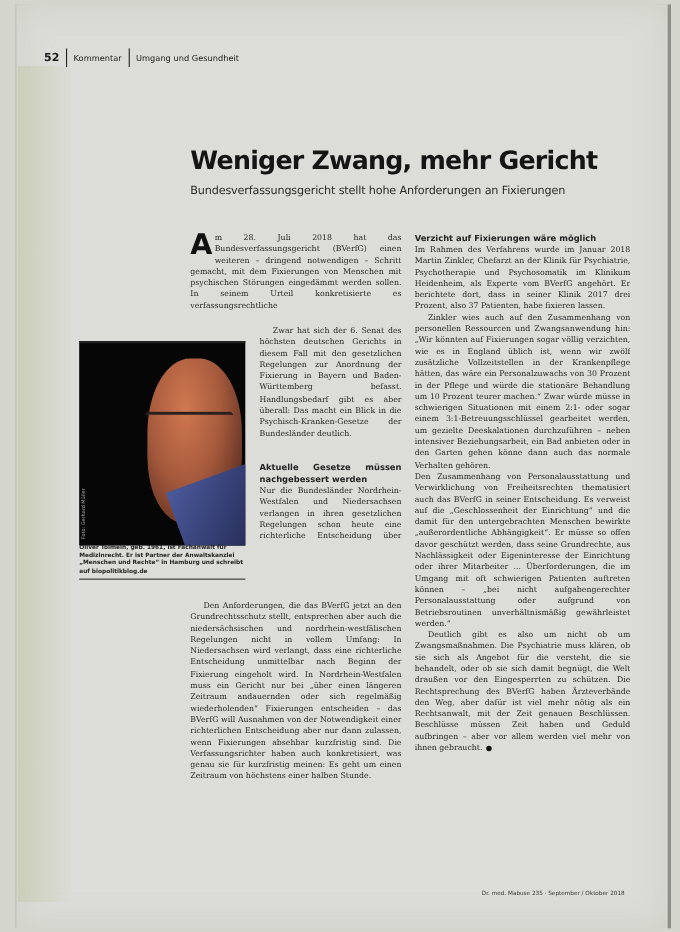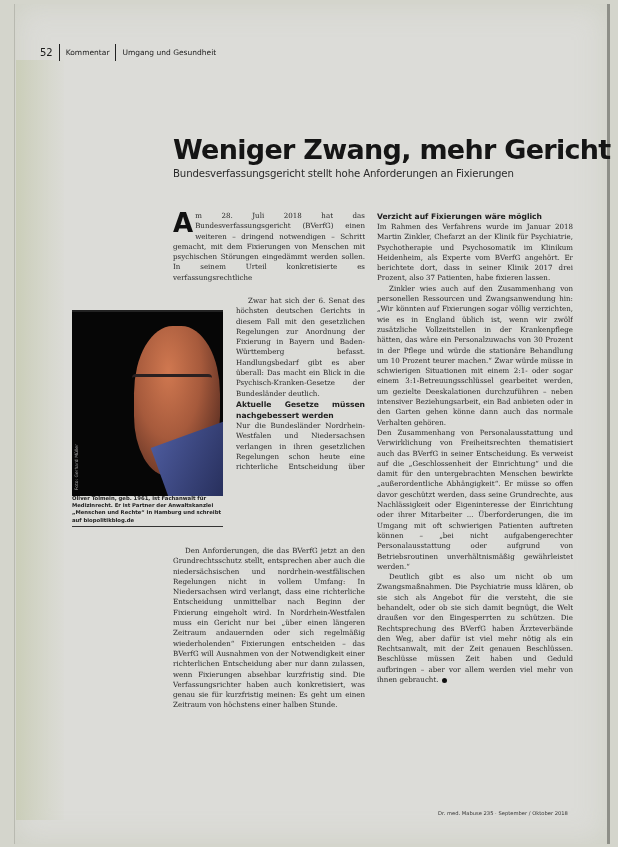--- a/index.html
+++ b/index.html
@@ -19,26 +19,26 @@
     }
     .gutter-shade {
       position: absolute; left: 16px; top: 60px; width: 48px; height: 760px;
       background: linear-gradient(90deg, rgba(195,200,170,0.6), rgba(210,212,195,0.1));
     }
     .runhead {
       position: absolute; left: 40px; top: 44px; height: 16px;
       display: flex; align-items: center; gap: 6px;
       font-family: "DejaVu Sans", sans-serif; font-size: 7.5px;
     }
-    .runhead .num { font-weight: normal; font-size: 10px; }
+    .runhead .num { font-weight: bold; font-size: 10px; }
     .runhead .bar { width: 1px; height: 17px; background: #222; }
     .title {
       position: absolute; left: 173px; top: 134px;
       font-family: "DejaVu Sans", sans-serif; font-weight: bold;
-      font-size: 27px; letter-spacing: -0.7px; color: #151515;
+      font-size: 23px; letter-spacing: -0.7px; color: #151515;
       white-space: nowrap;
     }
     .subtitle {
       position: absolute; left: 173px; top: 168px;
       font-family: "DejaVu Sans", sans-serif; font-size: 10.2px; color: #2a2a2a;
       white-space: nowrap; letter-spacing: -0.15px; text-align: center;
     }
     .col {
       position: absolute; font-size: 7.1px; line-height: 10.3px;
       text-align: justify; color: #262626;
@@ -107,21 +107,21 @@
 
 <div class="title">Weniger Zwang, mehr Gericht</div>
 <div class="subtitle">Bundesverfassungsgericht stellt hohe Anforderungen an Fixierungen</div>
 
 <div class="col" style="left:173px; top:211px; width:192px;">
   <p><span class="dropcap">A</span><span>m 28. Juli 2018 hat das Bundesverfassungsgericht (BVerfG) einen weiteren – dringend notwendigen – Schritt gemacht, mit dem Fixierungen von Menschen mit psychischen Störungen eingedämmt werden sollen. In seinem Urteil konkretisierte es verfassungsrechtliche</span></p>
 </div>
 
 <div class="col" style="left:236px; top:296px; width:129px;">
   <p class="ind">Zwar hat sich der 6. Senat des höchsten deutschen Gerichts in diesem Fall mit den gesetzlichen Regelungen zur Anordnung der Fixierung in Bayern und Baden-Württemberg befasst. Handlungsbedarf gibt es aber überall: Das macht ein Blick in die Psychisch-Kranken-Gesetze der Bundesländer deutlich.</p>
-  <h3 style="margin-top:0;">Aktuelle Gesetze müssen nachgebessert werden</h3>
+  <h3 style="margin-top:20px;">Aktuelle Gesetze müssen nachgebessert werden</h3>
   <p style="height:52px; overflow:hidden;">Nur die Bundesländer Nordrhein-Westfalen und Niedersachsen verlangen in ihren gesetzlichen Regelungen schon heute eine richterliche Entscheidung über Fixierungen bei untergebrachten Patientinnen. Das entsprechende Hamburger Gesetz sieht lediglich vor, „das zuständige Gericht zu unterrichten“.</p>
 </div>
 
 <div class="col" style="left:173px; top:546px; width:192px; height:262px; overflow:hidden;">
   <p class="ind">Den Anforderungen, die das BVerfG jetzt an den Grundrechtsschutz stellt, entsprechen aber auch die niedersächsischen und nordrhein-westfälischen Regelungen nicht in vollem Umfang: In Niedersachsen wird verlangt, dass eine richterliche Entscheidung unmittelbar nach Beginn der Fixierung eingeholt wird. In Nordrhein-Westfalen muss ein Gericht nur bei „über einen längeren Zeitraum andauernden oder sich regelmäßig wiederholenden“ Fixierungen entscheiden – das BVerfG will Ausnahmen von der Notwendigkeit einer richterlichen Entscheidung aber nur dann zulassen, wenn Fixierungen absehbar kurzfristig sind. Die Verfassungsrichter haben auch konkretisiert, was genau sie für kurzfristig meinen: Es geht um einen Zeitraum von höchstens einer halben Stunde.</p>
 </div>
 
 <div class="photo">
   <div class="face"></div>
   <div class="glasses"></div>

